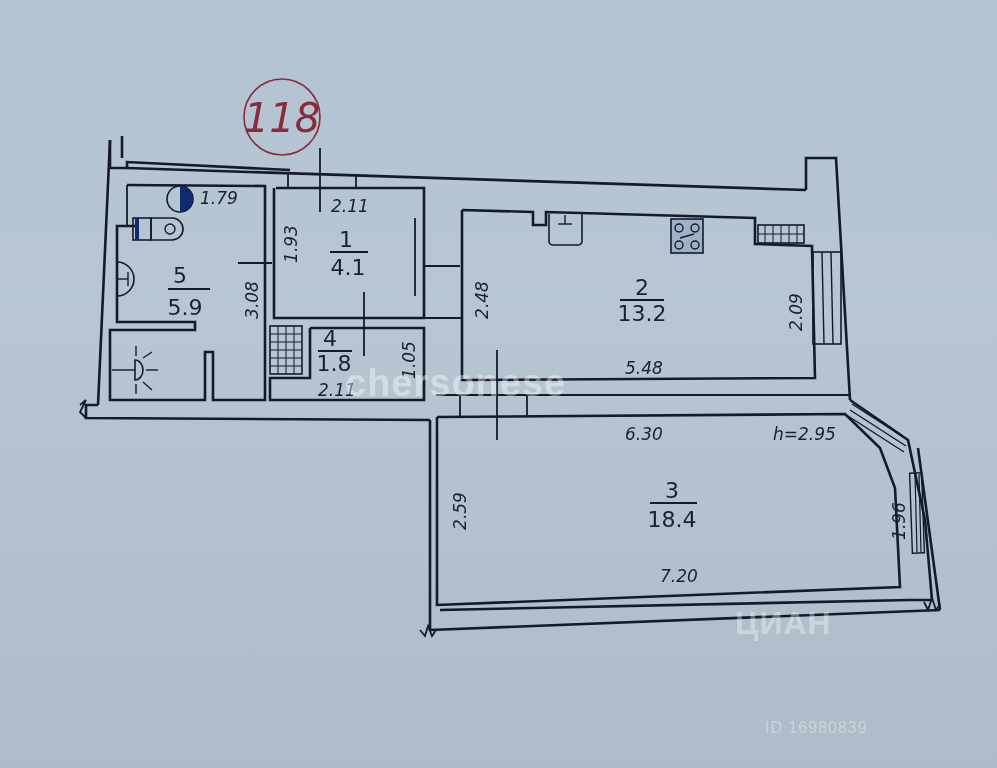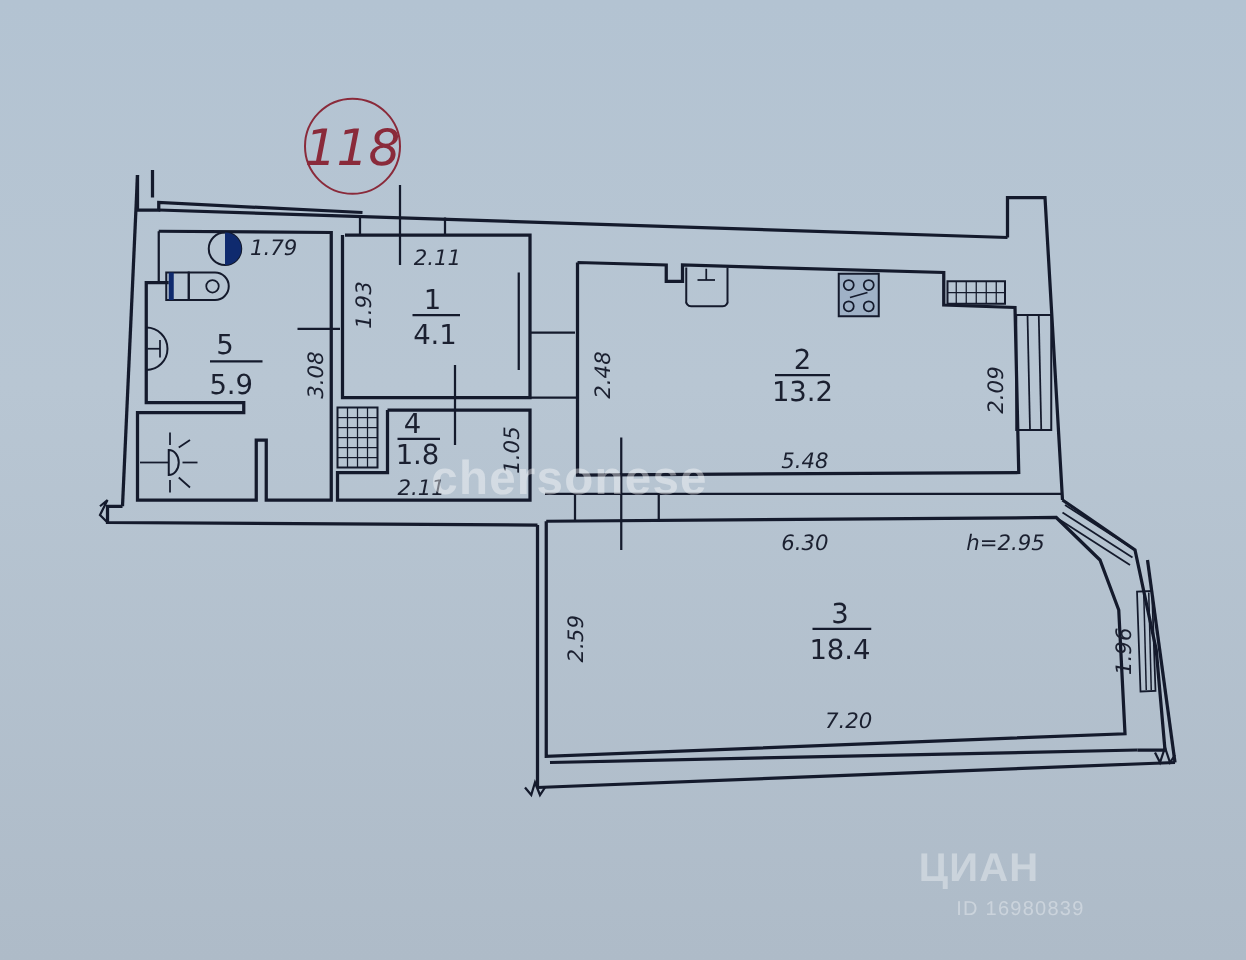--- a/index.html
+++ b/index.html
@@ -179,14 +179,14 @@
   </g>
 
   <g>
     <polyline class="thin" points="420,630 425,636 428,626 432,636 436,630"></polyline>
     <polyline class="thin" points="924,602 928,610 932,598 936,610 940,604"></polyline>
     <polyline class="thin" points="80,405 86,400 80,412 86,418"></polyline>
   </g>
 </svg>
 
 <div class="watermark" style="left:345px; top:362px; font-size:38px; color:rgba(255,255,255,0.4);">chersonese</div>
-<div class="watermark" style="left:735px; top:676px; font-size:32px;">ЦИАН</div>
+<div class="watermark" style="left:735px; top:605px; font-size:32px;">ЦИАН</div>
 <div class="watermark" style="left:765px; top:682px; font-size:16px; font-weight:normal;margin-top:37px;">ID 16980839</div>
 
 </body></html>

